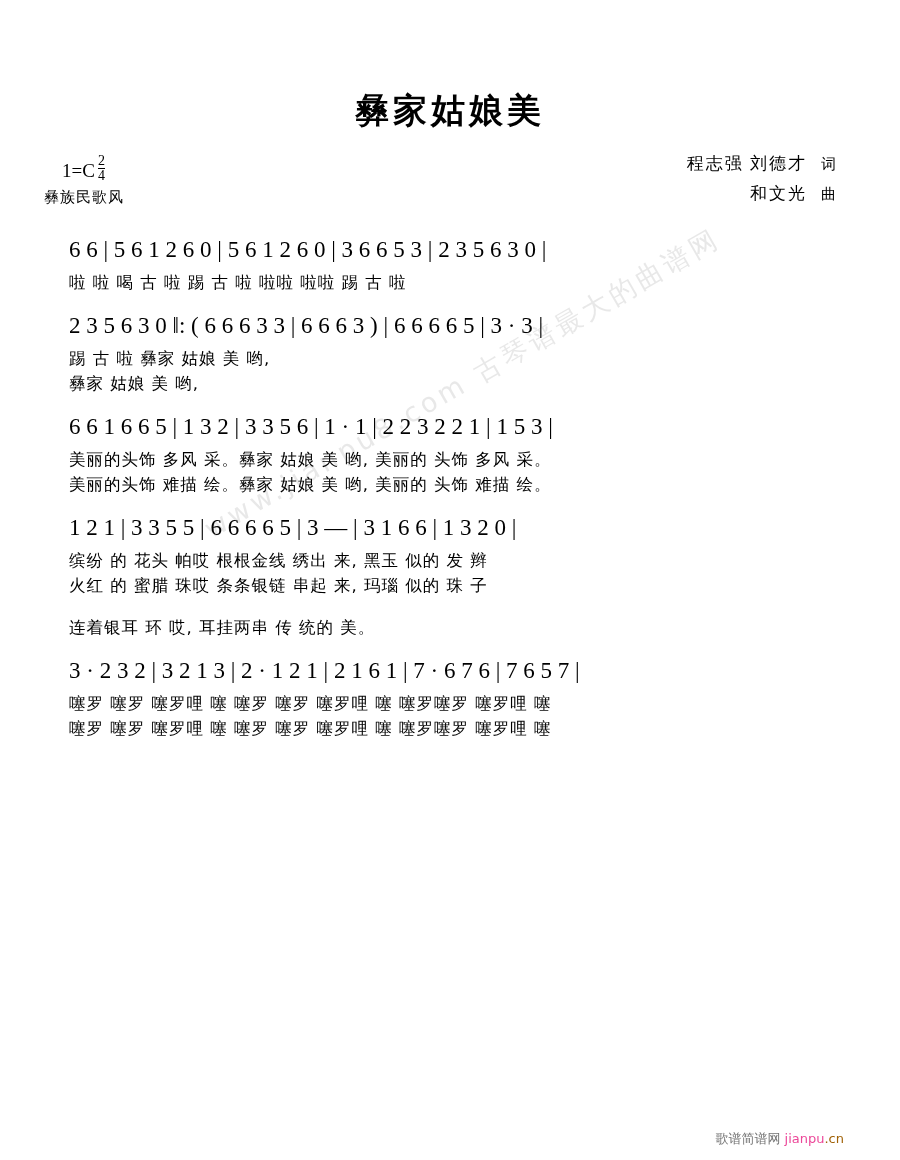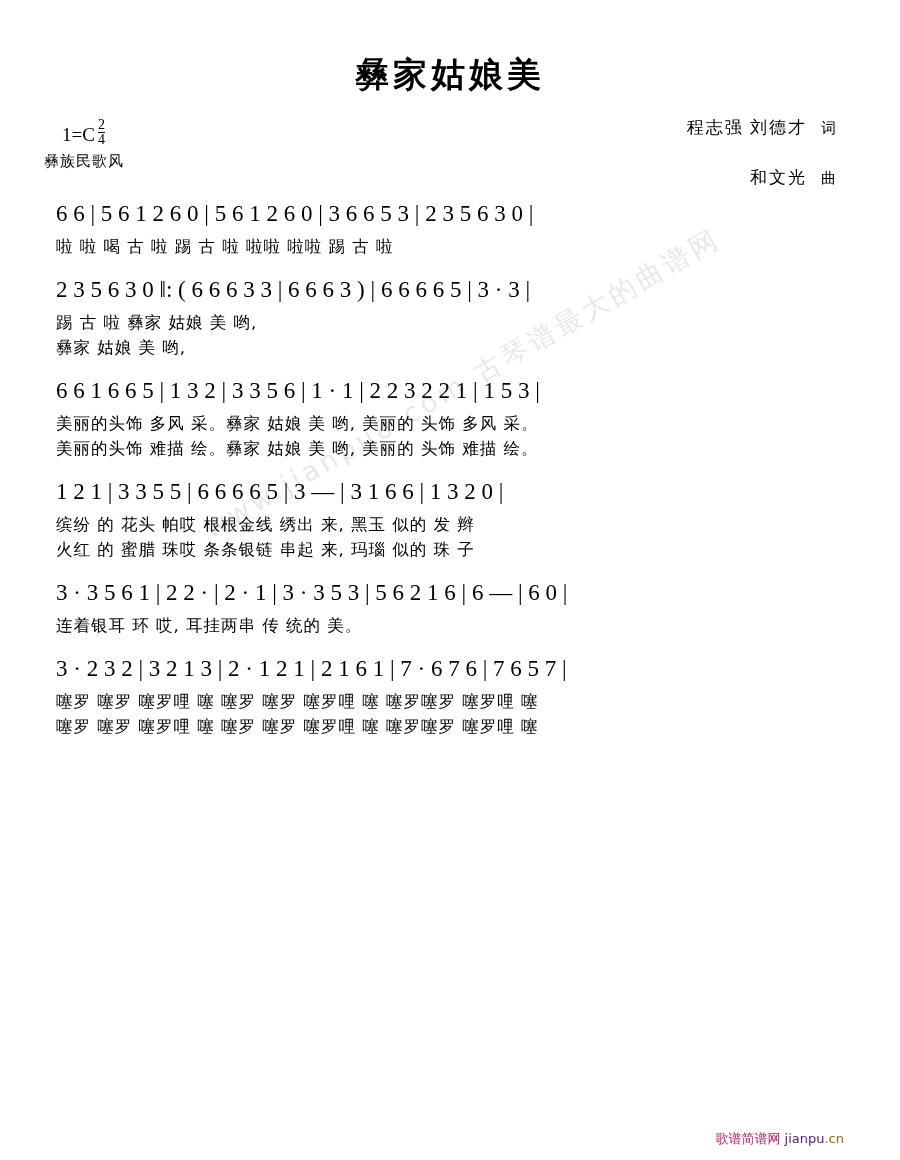--- a/index.html
+++ b/index.html
@@ -13,21 +13,21 @@
   }
   .page{position:relative;width:900px;height:1160px;}
 
   
   .title{
     text-align:center;
     font-family:"DejaVu Sans", sans-serif;
     font-weight:bold;
     font-size:34px;
     letter-spacing:4px;
-    padding-top:52px;
+    padding-top:88px;
   }
 
   
   .header{
     position:relative;
     height:90px;
     margin-top:12px;
   }
   .keysig{
     position:absolute;left:62px;top:8px;
@@ -50,21 +50,21 @@
     font-size:15px;
     letter-spacing:1px;
   }
   .credit1{
     position:absolute;right:62px;top:6px;
     font-size:17px;
     letter-spacing:2px;
     font-family:"Liberation Serif", serif;
   }
   .credit2{
-    position:absolute;right:62px;top:56px;
+    position:absolute;right:62px;top:36px;
     font-size:17px;
     letter-spacing:2px;
     font-family:"Liberation Serif", serif;
   }
   .credit-role{margin-left:14px;font-size:15px;}
 
   
   .watermark{
     position:absolute;
     left:250px;top:380px;
@@ -73,21 +73,21 @@
     color:rgba(150,150,150,0.22);
     font-size:27px;
     font-family:"DejaVu Sans", sans-serif;
     letter-spacing:4px;
     pointer-events:none;
     line-height:2.0;
     white-space:nowrap;
   }
 
   
-  .systems{position:relative;padding:0 56px;}
+  .systems{position:relative;padding:0 56px;margin-left:13px;}
   .system{margin-bottom:16px;}
   .notes-row{
     font-family:"Liberation Serif", serif;
     font-size:23px;
     white-space:nowrap;
     line-height:1.25;
     height:34px;
     letter-spacing:0px;
   }
   .lyric-row{
@@ -99,22 +99,22 @@
   }
 
   
   .footer{
     position:absolute;
     right:56px;bottom:12px;
     font-family:"DejaVu Sans", sans-serif;
     font-size:13px;
     color:#333;
   }
-  .footer .cn{color:#be185d;}
-  .footer .site{color:#4c1d95;margin-left:4px;}
+  .footer .cn{color:#737373;}
+  .footer .site{color:#ec4899;margin-left:4px;}
   .footer .dom{color:#a16207;}
 </style>
 </head>
 <body>
 
 <div class="page">
 
   <div class="title">彝家姑娘美</div>
 
   <div class="header">
@@ -151,21 +151,20 @@
       <div class="lyric-row">美丽的头饰    难描 绘。彝家 姑娘 美 哟, 美丽的 头饰    难描 绘。</div>
     </div>
 
     <div class="system">
       <div class="notes-row">1 2   1 | 3 3   5 5 | 6 6 6 6   5 | 3  — | 3 1   6 6 | 1 3   2 0 |</div>
       <div class="lyric-row">缤纷 的  花头 帕哎  根根金线 绣出   来,      黑玉 似的  发  辫</div>
       <div class="lyric-row">火红 的  蜜腊 珠哎  条条银链 串起   来,      玛瑙 似的  珠   子</div>
     </div>
 
     <div class="system">
-      <div class="notes-row">3 · 3 5 6 1 | 2   2 · | 2 · 1 | 3 · 3 5 3 | 5 6 2 1 6 | 6  — | 6 0 |</div>
       <div class="lyric-row">连着银耳    环 哎,          耳挂两串  传 统的   美。</div>
     </div>
 
     <div class="system">
       <div class="notes-row">3 · 2   3 2 | 3 2 1   3 | 2 · 1   2 1 | 2 1 6   1 | 7 · 6 7 6 | 7 6 5   7 |</div>
       <div class="lyric-row">噻罗  噻罗  噻罗哩  噻   噻罗  噻罗   噻罗哩  噻   噻罗噻罗   噻罗哩  噻</div>
       <div class="lyric-row">噻罗  噻罗  噻罗哩  噻   噻罗  噻罗   噻罗哩  噻   噻罗噻罗   噻罗哩  噻</div>
     </div>
 
   </div>

